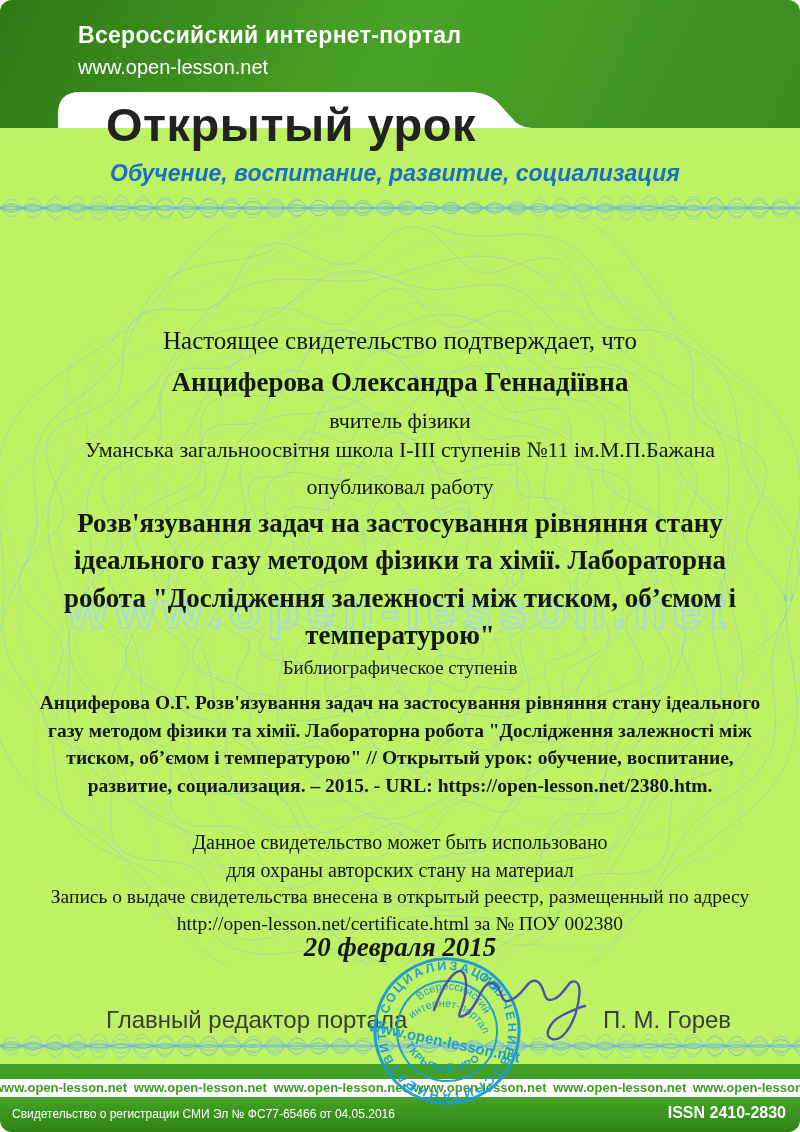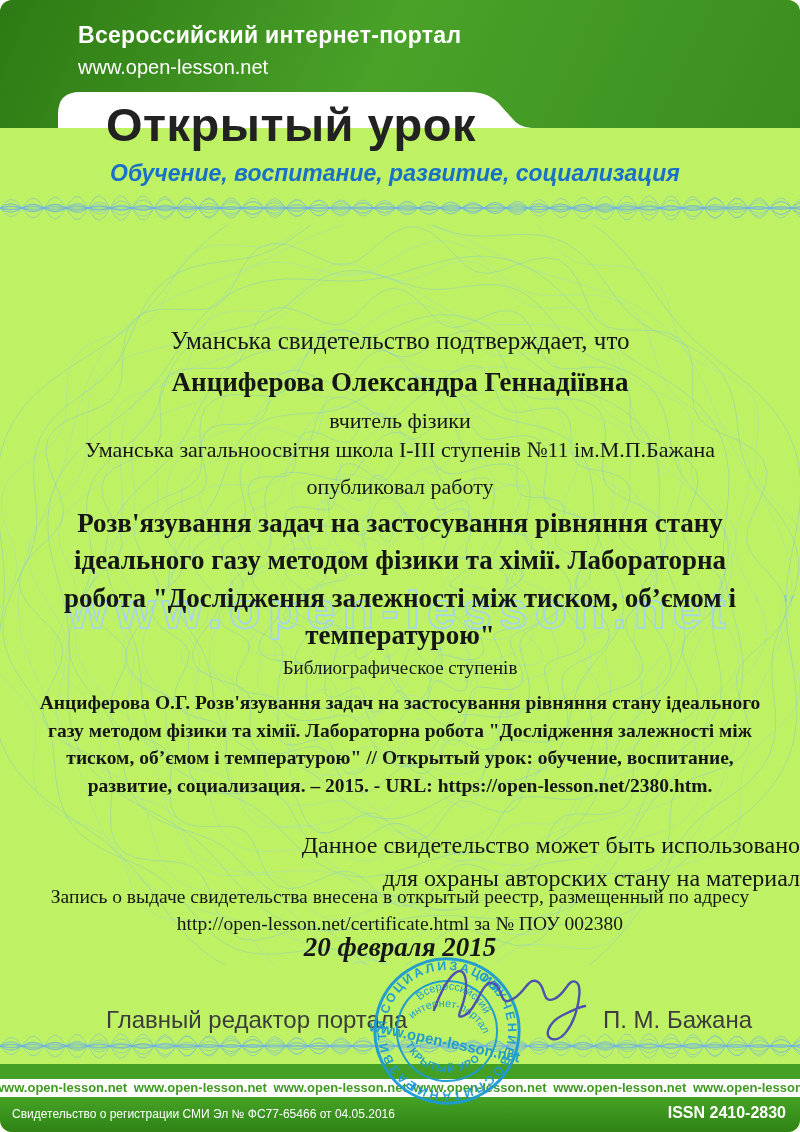--- a/index.html
+++ b/index.html
@@ -27,21 +27,21 @@
   
   .cert-title{top:243px;font-size:57px;font-weight:bold;line-height:1;z-index:2;}
   .intro{top:327px;font-size:25px;z-index:2;}
   .name{top:367px;font-size:27px;font-weight:bold;z-index:2;}
   .position{top:408px;font-size:22px;z-index:2;}
   .school{top:437px;font-size:22px;z-index:2;}
   .published{top:474px;font-size:22px;z-index:2;}
   .work-title{top:505px;font-size:27px;font-weight:bold;line-height:1.38;padding:0 46px;box-sizing:border-box;z-index:2;}
   .biblio-label{top:657px;font-size:19px;z-index:2;}
   .biblio{top:689px;font-size:19.5px;font-weight:bold;line-height:1.42;padding:0 34px;box-sizing:border-box;z-index:2;}
-  .note1{top:829px;font-size:24px;line-height:1.38;z-index:2;text-align:right;}
+  .note1{top:829px;font-size:20px;line-height:1.38;z-index:2;}
   .note2{top:884px;font-size:19.5px;line-height:1.38;z-index:2;}
   .date{top:932px;font-size:27px;font-style:italic;font-weight:600;z-index:2;}
 
   
   .editor-label{position:absolute;left:106px;top:1006px;font-size:24px;color:#3c3c3c;z-index:2;}
   .editor-name{position:absolute;left:603px;top:1006px;font-size:24px;color:#3c3c3c;z-index:2;}
   .stamp{position:absolute;left:362px;top:946px;width:170px;height:170px;z-index:5;opacity:.95;}
   .sig{position:absolute;left:428px;top:952px;width:160px;height:100px;z-index:6;}
 
   
@@ -132,40 +132,40 @@
       <path d="M0.0,18.0L5.0,21.1L10.0,22.5L15.0,21.7L20.0,19.2L25.0,16.3L30.0,14.4L35.0,14.4L40.0,16.0L45.0,18.5L50.0,20.5L55.0,21.1L60.0,20.2L65.0,18.4L70.0,16.6L75.0,15.6L80.0,15.9L85.0,17.1L90.0,18.6L95.0,19.6L100.0,19.7L105.0,19.1L110.0,18.0L115.0,17.1L120.0,16.7L125.0,17.0L130.0,17.7L135.0,18.4L140.0,18.8L145.0,18.8L150.0,18.4L155.0,17.9L160.0,17.5L165.0,17.3L170.0,17.5L175.0,17.9L180.0,18.3L185.0,18.6L190.0,18.6L195.0,18.3L200.0,17.8L205.0,17.4L210.0,17.2L215.0,17.4L220.0,18.0L225.0,18.7L230.0,19.1L235.0,19.0L240.0,18.4L245.0,17.4L250.0,16.6L255.0,16.4L260.0,17.0L265.0,18.3L270.0,19.6L275.0,20.2L280.0,19.8L285.0,18.4L290.0,16.6L295.0,15.3L300.0,15.3L305.0,16.7L310.0,18.9L315.0,20.9L320.0,21.6L325.0,20.5L330.0,18.0L335.0,15.3L340.0,13.8L345.0,14.3L350.0,16.7L355.0,20.0L360.0,22.4L365.0,22.8L370.0,20.8L375.0,17.3L380.0,13.9L385.0,12.5L390.0,13.8L395.0,17.2L400.0,21.1L405.0,23.6L410.0,23.4L415.0,20.5L420.0,16.3L425.0,12.9L430.0,11.9L435.0,14.0L440.0,18.0L445.0,22.1L450.0,24.1L455.0,23.2L460.0,19.7L465.0,15.5L470.0,12.5L475.0,12.2L480.0,14.8L485.0,18.8L490.0,22.4L495.0,23.8L500.0,22.3L505.0,18.8L510.0,15.0L515.0,12.9L520.0,13.2L525.0,15.9L530.0,19.4L535.0,22.1L540.0,22.6L545.0,21.0L550.0,18.0L555.0,15.2L560.0,14.0L565.0,14.7L570.0,16.9L575.0,19.5L580.0,21.1L585.0,21.1L590.0,19.7L595.0,17.6L600.0,15.9L605.0,15.4L610.0,16.1L615.0,17.7L620.0,19.2L625.0,19.9L630.0,19.7L635.0,18.7L640.0,17.5L645.0,16.8L650.0,16.6L655.0,17.2L660.0,18.0L665.0,18.7L670.0,19.0L675.0,18.8L680.0,18.2L685.0,17.7L690.0,17.3L695.0,17.3L700.0,17.6L705.0,18.1L710.0,18.5L715.0,18.6L720.0,18.5L725.0,18.1L730.0,17.6L735.0,17.3L740.0,17.3L745.0,17.7L750.0,18.2L755.0,18.8L760.0,19.0L765.0,18.7L770.0,18.0L775.0,17.1L780.0,16.6L785.0,16.7L790.0,17.5L795.0,18.7L800.0,19.8" fill="none" stroke="rgba(110,175,232,0.6)" stroke-width="0.8"></path>
       <path d="M0.0,18.0L5.0,14.9L10.0,13.5L15.0,14.3L20.0,16.8L25.0,19.7L30.0,21.6L35.0,21.6L40.0,20.0L45.0,17.5L50.0,15.5L55.0,14.9L60.0,15.8L65.0,17.6L70.0,19.4L75.0,20.4L80.0,20.1L85.0,18.9L90.0,17.4L95.0,16.4L100.0,16.3L105.0,16.9L110.0,18.0L115.0,18.9L120.0,19.3L125.0,19.0L130.0,18.3L135.0,17.6L140.0,17.2L145.0,17.2L150.0,17.6L155.0,18.1L160.0,18.5L165.0,18.7L170.0,18.5L175.0,18.1L180.0,17.7L185.0,17.4L190.0,17.4L195.0,17.7L200.0,18.2L205.0,18.6L210.0,18.8L215.0,18.6L220.0,18.0L225.0,17.3L230.0,16.9L235.0,17.0L240.0,17.6L245.0,18.6L250.0,19.4L255.0,19.6L260.0,19.0L265.0,17.7L270.0,16.4L275.0,15.8L280.0,16.2L285.0,17.6L290.0,19.4L295.0,20.7L300.0,20.7L305.0,19.3L310.0,17.1L315.0,15.1L320.0,14.4L325.0,15.5L330.0,18.0L335.0,20.7L340.0,22.2L345.0,21.7L350.0,19.3L355.0,16.0L360.0,13.6L365.0,13.2L370.0,15.2L375.0,18.7L380.0,22.1L385.0,23.5L390.0,22.2L395.0,18.8L400.0,14.9L405.0,12.4L410.0,12.6L415.0,15.5L420.0,19.7L425.0,23.1L430.0,24.1L435.0,22.0L440.0,18.0L445.0,13.9L450.0,11.9L455.0,12.8L460.0,16.3L465.0,20.5L470.0,23.5L475.0,23.8L480.0,21.2L485.0,17.2L490.0,13.6L495.0,12.2L500.0,13.7L505.0,17.2L510.0,21.0L515.0,23.1L520.0,22.8L525.0,20.1L530.0,16.6L535.0,13.9L540.0,13.4L545.0,15.0L550.0,18.0L555.0,20.8L560.0,22.0L565.0,21.3L570.0,19.1L575.0,16.5L580.0,14.9L585.0,14.9L590.0,16.3L595.0,18.4L600.0,20.1L605.0,20.6L610.0,19.9L615.0,18.3L620.0,16.8L625.0,16.1L630.0,16.3L635.0,17.3L640.0,18.5L645.0,19.2L650.0,19.4L655.0,18.8L660.0,18.0L665.0,17.3L670.0,17.0L675.0,17.2L680.0,17.8L685.0,18.3L690.0,18.7L695.0,18.7L700.0,18.4L705.0,17.9L710.0,17.5L715.0,17.4L720.0,17.5L725.0,17.9L730.0,18.4L735.0,18.7L740.0,18.7L745.0,18.3L750.0,17.8L755.0,17.2L760.0,17.0L765.0,17.3L770.0,18.0L775.0,18.9L780.0,19.4L785.0,19.3L790.0,18.5L795.0,17.3L800.0,16.2" fill="none" stroke="rgba(110,175,232,0.6)" stroke-width="0.8"></path>
       <path d="M0.0,18.0L5.0,19.2L10.0,19.7L15.0,19.3L20.0,18.4L25.0,17.5L30.0,16.9L35.0,16.9L40.0,17.4L45.0,18.1L50.0,18.7L55.0,18.9L60.0,18.6L65.0,18.1L70.0,17.6L75.0,17.2L80.0,17.2L85.0,17.6L90.0,18.3L95.0,18.8L100.0,19.1L105.0,18.8L110.0,18.0L115.0,17.1L120.0,16.5L125.0,16.6L130.0,17.5L135.0,18.8L140.0,19.9L145.0,20.1L150.0,19.3L155.0,17.6L160.0,15.9L165.0,15.0L170.0,15.6L175.0,17.5L180.0,19.9L185.0,21.6L190.0,21.7L195.0,19.8L200.0,16.7L205.0,14.1L210.0,13.2L215.0,14.7L220.0,18.0L225.0,21.6L230.0,23.7L235.0,23.0L240.0,19.7L245.0,15.4L250.0,12.0L255.0,11.5L260.0,14.3L265.0,19.0L270.0,23.5L275.0,25.4L280.0,23.7L285.0,19.1L290.0,13.8L295.0,10.4L300.0,10.8L305.0,14.7L310.0,20.3L315.0,24.9L320.0,26.1L325.0,23.4L330.0,18.0L335.0,12.6L340.0,9.8L345.0,11.0L350.0,15.7L355.0,21.4L360.0,25.4L365.0,25.8L370.0,22.3L375.0,16.9L380.0,12.1L385.0,10.3L390.0,12.3L395.0,16.9L400.0,21.9L405.0,24.8L410.0,24.3L415.0,20.8L420.0,16.1L425.0,12.6L430.0,11.8L435.0,14.0L440.0,18.0L445.0,21.7L450.0,23.4L455.0,22.4L460.0,19.4L465.0,16.0L470.0,13.9L475.0,13.8L480.0,15.8L485.0,18.6L490.0,20.8L495.0,21.5L500.0,20.5L505.0,18.4L510.0,16.5L515.0,15.4L520.0,15.7L525.0,17.0L530.0,18.6L535.0,19.7L540.0,19.8L545.0,19.1L550.0,18.0L555.0,17.1L560.0,16.7L565.0,17.0L570.0,17.7L575.0,18.4L580.0,18.9L585.0,18.9L590.0,18.5L595.0,17.9L600.0,17.4L605.0,17.2L610.0,17.4L615.0,17.9L620.0,18.5L625.0,18.9L630.0,18.9L635.0,18.5L640.0,17.7L645.0,16.9L650.0,16.6L655.0,17.0L660.0,18.0L665.0,19.2L670.0,19.9L675.0,19.8L680.0,18.6L685.0,17.0L690.0,15.6L695.0,15.3L700.0,16.4L705.0,18.5L710.0,20.6L715.0,21.6L720.0,20.9L725.0,18.6L730.0,15.7L735.0,13.7L740.0,13.7L745.0,16.0L750.0,19.5L755.0,22.5L760.0,23.5L765.0,21.8L770.0,18.0L775.0,13.9L780.0,11.7L785.0,12.5L790.0,16.1L795.0,20.9L800.0,24.5" fill="none" stroke="rgba(110,175,232,0.6)" stroke-width="0.8"></path>
       <path d="M0.0,18.0L5.0,16.8L10.0,16.3L15.0,16.7L20.0,17.6L25.0,18.5L30.0,19.1L35.0,19.1L40.0,18.6L45.0,17.9L50.0,17.3L55.0,17.1L60.0,17.4L65.0,17.9L70.0,18.4L75.0,18.8L80.0,18.8L85.0,18.4L90.0,17.7L95.0,17.2L100.0,16.9L105.0,17.2L110.0,18.0L115.0,18.9L120.0,19.5L125.0,19.4L130.0,18.5L135.0,17.2L140.0,16.1L145.0,15.9L150.0,16.7L155.0,18.4L160.0,20.1L165.0,21.0L170.0,20.4L175.0,18.5L180.0,16.1L185.0,14.4L190.0,14.3L195.0,16.2L200.0,19.3L205.0,21.9L210.0,22.8L215.0,21.3L220.0,18.0L225.0,14.4L230.0,12.3L235.0,13.0L240.0,16.3L245.0,20.6L250.0,24.0L255.0,24.5L260.0,21.7L265.0,17.0L270.0,12.5L275.0,10.6L280.0,12.3L285.0,16.9L290.0,22.2L295.0,25.6L300.0,25.2L305.0,21.3L310.0,15.7L315.0,11.1L320.0,9.9L325.0,12.6L330.0,18.0L335.0,23.4L340.0,26.2L345.0,25.0L350.0,20.3L355.0,14.6L360.0,10.6L365.0,10.2L370.0,13.7L375.0,19.1L380.0,23.9L385.0,25.7L390.0,23.7L395.0,19.1L400.0,14.1L405.0,11.2L410.0,11.7L415.0,15.2L420.0,19.9L425.0,23.4L430.0,24.2L435.0,22.0L440.0,18.0L445.0,14.3L450.0,12.6L455.0,13.6L460.0,16.6L465.0,20.0L470.0,22.1L475.0,22.2L480.0,20.2L485.0,17.4L490.0,15.2L495.0,14.5L500.0,15.5L505.0,17.6L510.0,19.5L515.0,20.6L520.0,20.3L525.0,19.0L530.0,17.4L535.0,16.3L540.0,16.2L545.0,16.9L550.0,18.0L555.0,18.9L560.0,19.3L565.0,19.0L570.0,18.3L575.0,17.6L580.0,17.1L585.0,17.1L590.0,17.5L595.0,18.1L600.0,18.6L605.0,18.8L610.0,18.6L615.0,18.1L620.0,17.5L625.0,17.1L630.0,17.1L635.0,17.5L640.0,18.3L645.0,19.1L650.0,19.4L655.0,19.0L660.0,18.0L665.0,16.8L670.0,16.1L675.0,16.2L680.0,17.4L685.0,19.0L690.0,20.4L695.0,20.7L700.0,19.6L705.0,17.5L710.0,15.4L715.0,14.4L720.0,15.1L725.0,17.4L730.0,20.3L735.0,22.3L740.0,22.3L745.0,20.0L750.0,16.5L755.0,13.5L760.0,12.5L765.0,14.2L770.0,18.0L775.0,22.1L780.0,24.3L785.0,23.5L790.0,19.9L795.0,15.1L800.0,11.5" fill="none" stroke="rgba(110,175,232,0.6)" stroke-width="0.8"></path>
       <path d="M0.0,18.0L5.0,19.1L10.0,19.9L15.0,19.7L20.0,18.6L25.0,17.0L30.0,15.6L35.0,15.3L40.0,16.4L45.0,18.5L50.0,20.6L55.0,21.7L60.0,21.0L65.0,18.6L70.0,15.6L75.0,13.4L80.0,13.4L85.0,15.8L90.0,19.6L95.0,22.9L100.0,24.1L105.0,22.2L110.0,18.0L115.0,13.4L120.0,10.8L125.0,11.7L130.0,15.8L135.0,21.3L140.0,25.5L145.0,26.1L150.0,22.7L155.0,16.7L160.0,11.1L165.0,8.7L170.0,10.9L175.0,16.6L180.0,23.3L185.0,27.5L190.0,27.1L195.0,22.2L200.0,15.1L205.0,9.4L210.0,7.8L215.0,11.2L220.0,18.0L225.0,24.8L230.0,28.3L235.0,26.7L240.0,20.9L245.0,13.7L250.0,8.7L255.0,8.3L260.0,12.6L265.0,19.4L270.0,25.4L275.0,27.6L280.0,25.2L285.0,19.3L290.0,13.1L295.0,9.4L300.0,10.1L305.0,14.5L310.0,20.3L315.0,24.8L320.0,25.7L325.0,22.9L330.0,18.0L335.0,13.4L340.0,11.3L345.0,12.5L350.0,16.2L355.0,20.5L360.0,23.2L365.0,23.2L370.0,20.8L375.0,17.3L380.0,14.5L385.0,13.7L390.0,14.9L395.0,17.5L400.0,19.9L405.0,21.2L410.0,20.8L415.0,19.2L420.0,17.3L425.0,15.9L430.0,15.8L435.0,16.6L440.0,18.0L445.0,19.1L450.0,19.6L455.0,19.3L460.0,18.4L465.0,17.5L470.0,16.9L475.0,16.9L480.0,17.4L485.0,18.2L490.0,18.8L495.0,19.0L500.0,18.8L505.0,18.2L510.0,17.4L515.0,16.8L520.0,16.8L525.0,17.4L530.0,18.4L535.0,19.4L540.0,19.7L545.0,19.2L550.0,18.0L555.0,16.5L560.0,15.6L565.0,15.8L570.0,17.2L575.0,19.3L580.0,21.0L585.0,21.4L590.0,20.0L595.0,17.4L600.0,14.7L605.0,13.4L610.0,14.3L615.0,17.3L620.0,20.9L625.0,23.4L630.0,23.4L635.0,20.6L640.0,16.2L645.0,12.3L650.0,11.1L655.0,13.2L660.0,18.0L665.0,23.1L670.0,25.9L675.0,25.0L680.0,20.4L685.0,14.4L690.0,9.9L695.0,9.3L700.0,13.0L705.0,19.3L710.0,25.3L715.0,27.8L720.0,25.5L725.0,19.4L730.0,12.5L735.0,8.2L740.0,8.7L745.0,13.7L750.0,20.9L755.0,26.7L760.0,28.3L765.0,24.8L770.0,18.0L775.0,11.2L780.0,7.8L785.0,9.4L790.0,15.2L795.0,22.2L800.0,27.0" fill="none" stroke="rgba(110,175,232,0.6)" stroke-width="0.8"></path>
       <path d="M0.0,18.0L5.0,16.9L10.0,16.1L15.0,16.3L20.0,17.4L25.0,19.0L30.0,20.4L35.0,20.7L40.0,19.6L45.0,17.5L50.0,15.4L55.0,14.3L60.0,15.0L65.0,17.4L70.0,20.4L75.0,22.6L80.0,22.6L85.0,20.2L90.0,16.4L95.0,13.1L100.0,11.9L105.0,13.8L110.0,18.0L115.0,22.6L120.0,25.2L125.0,24.3L130.0,20.2L135.0,14.7L140.0,10.5L145.0,9.9L150.0,13.3L155.0,19.3L160.0,24.9L165.0,27.3L170.0,25.1L175.0,19.4L180.0,12.7L185.0,8.5L190.0,8.9L195.0,13.8L200.0,20.9L205.0,26.6L210.0,28.2L215.0,24.8L220.0,18.0L225.0,11.2L230.0,7.7L235.0,9.3L240.0,15.1L245.0,22.3L250.0,27.3L255.0,27.7L260.0,23.4L265.0,16.6L270.0,10.6L275.0,8.4L280.0,10.8L285.0,16.7L290.0,22.9L295.0,26.6L300.0,25.9L305.0,21.5L310.0,15.7L315.0,11.2L320.0,10.3L325.0,13.1L330.0,18.0L335.0,22.6L340.0,24.7L345.0,23.5L350.0,19.8L355.0,15.5L360.0,12.8L365.0,12.8L370.0,15.2L375.0,18.7L380.0,21.5L385.0,22.3L390.0,21.1L395.0,18.5L400.0,16.1L405.0,14.8L410.0,15.2L415.0,16.8L420.0,18.7L425.0,20.1L430.0,20.2L435.0,19.4L440.0,18.0L445.0,16.9L450.0,16.4L455.0,16.7L460.0,17.6L465.0,18.5L470.0,19.1L475.0,19.1L480.0,18.6L485.0,17.8L490.0,17.2L495.0,17.0L500.0,17.2L505.0,17.8L510.0,18.6L515.0,19.2L520.0,19.2L525.0,18.6L530.0,17.6L535.0,16.6L540.0,16.3L545.0,16.8L550.0,18.0L555.0,19.5L560.0,20.4L565.0,20.2L570.0,18.8L575.0,16.7L580.0,15.0L585.0,14.6L590.0,16.0L595.0,18.6L600.0,21.3L605.0,22.6L610.0,21.7L615.0,18.7L620.0,15.1L625.0,12.6L630.0,12.6L635.0,15.4L640.0,19.8L645.0,23.7L650.0,24.9L655.0,22.8L660.0,18.0L665.0,12.9L670.0,10.1L675.0,11.0L680.0,15.6L685.0,21.6L690.0,26.1L695.0,26.7L700.0,23.0L705.0,16.7L710.0,10.7L715.0,8.2L720.0,10.5L725.0,16.6L730.0,23.5L735.0,27.8L740.0,27.3L745.0,22.3L750.0,15.1L755.0,9.3L760.0,7.7L765.0,11.2L770.0,18.0L775.0,24.8L780.0,28.2L785.0,26.6L790.0,20.8L795.0,13.8L800.0,9.0" fill="none" stroke="rgba(110,175,232,0.6)" stroke-width="0.8"></path>
       <path d="M0.0,18.0L5.0,23.5L10.0,26.6L15.0,25.6L20.0,20.6L25.0,14.0L30.0,9.0L35.0,8.2L40.0,12.4L45.0,19.5L50.0,26.3L55.0,29.2L60.0,26.6L65.0,19.6L70.0,11.7L75.0,6.6L80.0,7.1L85.0,13.0L90.0,21.5L95.0,28.4L100.0,30.3L105.0,26.2L110.0,18.0L115.0,9.8L120.0,5.6L125.0,7.5L130.0,14.5L135.0,23.1L140.0,29.2L145.0,29.7L150.0,24.5L155.0,16.3L160.0,9.1L165.0,6.4L170.0,9.4L175.0,16.4L180.0,23.9L185.0,28.3L190.0,27.5L195.0,22.2L200.0,15.2L205.0,9.9L210.0,8.8L215.0,12.1L220.0,18.0L225.0,23.5L230.0,26.0L235.0,24.5L240.0,20.1L245.0,15.0L250.0,11.8L255.0,11.8L260.0,14.7L265.0,18.8L270.0,22.1L275.0,23.2L280.0,21.7L285.0,18.6L290.0,15.7L295.0,14.2L300.0,14.7L305.0,16.6L310.0,18.9L315.0,20.5L320.0,20.7L325.0,19.6L330.0,18.0L335.0,16.6L340.0,16.1L345.0,16.5L350.0,17.5L355.0,18.6L360.0,19.3L365.0,19.3L370.0,18.7L375.0,17.8L380.0,17.1L385.0,16.7L390.0,17.0L395.0,17.8L400.0,18.7L405.0,19.4L410.0,19.4L415.0,18.7L420.0,17.5L425.0,16.4L430.0,15.9L435.0,16.5L440.0,18.0L445.0,19.8L450.0,20.9L455.0,20.7L460.0,19.0L465.0,16.5L470.0,14.4L475.0,13.9L480.0,15.5L485.0,18.7L490.0,21.9L495.0,23.5L500.0,22.4L505.0,18.9L510.0,14.5L515.0,11.4L520.0,11.5L525.0,14.9L530.0,20.2L535.0,24.9L540.0,26.4L545.0,23.7L550.0,18.0L555.0,11.9L560.0,8.4L565.0,9.6L570.0,15.1L575.0,22.4L580.0,27.8L585.0,28.5L590.0,24.1L595.0,16.4L600.0,9.2L605.0,6.2L610.0,9.0L615.0,16.3L620.0,24.6L625.0,29.8L630.0,29.2L635.0,23.2L640.0,14.5L645.0,7.5L650.0,5.6L655.0,9.8L660.0,18.0L665.0,26.1L670.0,30.2L675.0,28.3L680.0,21.4L685.0,13.0L690.0,7.2L695.0,6.8L700.0,11.8L705.0,19.6L710.0,26.4L715.0,28.9L720.0,26.1L725.0,19.5L730.0,12.5L735.0,8.5L740.0,9.3L745.0,14.1L750.0,20.5L755.0,25.3L760.0,26.3L765.0,23.3L770.0,18.0L775.0,13.2L780.0,11.0L785.0,12.3L790.0,16.2L795.0,20.5L800.0,23.2" fill="none" stroke="rgba(110,175,232,0.6)" stroke-width="0.8"></path>
       <path d="M0.0,18.0L5.0,12.5L10.0,9.4L15.0,10.4L20.0,15.4L25.0,22.0L30.0,27.0L35.0,27.8L40.0,23.6L45.0,16.5L50.0,9.7L55.0,6.8L60.0,9.4L65.0,16.4L70.0,24.3L75.0,29.4L80.0,28.9L85.0,23.0L90.0,14.5L95.0,7.6L100.0,5.7L105.0,9.8L110.0,18.0L115.0,26.2L120.0,30.4L125.0,28.5L130.0,21.5L135.0,12.9L140.0,6.8L145.0,6.3L150.0,11.5L155.0,19.7L160.0,26.9L165.0,29.6L170.0,26.6L175.0,19.6L180.0,12.1L185.0,7.7L190.0,8.5L195.0,13.8L200.0,20.8L205.0,26.1L210.0,27.2L215.0,23.9L220.0,18.0L225.0,12.5L230.0,10.0L235.0,11.5L240.0,15.9L245.0,21.0L250.0,24.2L255.0,24.2L260.0,21.3L265.0,17.2L270.0,13.9L275.0,12.8L280.0,14.3L285.0,17.4L290.0,20.3L295.0,21.8L300.0,21.3L305.0,19.4L310.0,17.1L315.0,15.5L320.0,15.3L325.0,16.4L330.0,18.0L335.0,19.4L340.0,19.9L345.0,19.5L350.0,18.5L355.0,17.4L360.0,16.7L365.0,16.7L370.0,17.3L375.0,18.2L380.0,18.9L385.0,19.3L390.0,19.0L395.0,18.2L400.0,17.3L405.0,16.6L410.0,16.6L415.0,17.3L420.0,18.5L425.0,19.6L430.0,20.1L435.0,19.5L440.0,18.0L445.0,16.2L450.0,15.1L455.0,15.3L460.0,17.0L465.0,19.5L470.0,21.6L475.0,22.1L480.0,20.5L485.0,17.3L490.0,14.1L495.0,12.5L500.0,13.6L505.0,17.1L510.0,21.5L515.0,24.6L520.0,24.5L525.0,21.1L530.0,15.8L535.0,11.1L540.0,9.6L545.0,12.3L550.0,18.0L555.0,24.1L560.0,27.6L565.0,26.4L570.0,20.9L575.0,13.6L580.0,8.2L585.0,7.5L590.0,11.9L595.0,19.6L600.0,26.8L605.0,29.8L610.0,27.0L615.0,19.7L620.0,11.4L625.0,6.2L630.0,6.8L635.0,12.8L640.0,21.5L645.0,28.5L650.0,30.4L655.0,26.2L660.0,18.0L665.0,9.9L670.0,5.8L675.0,7.7L680.0,14.6L685.0,23.0L690.0,28.8L695.0,29.2L700.0,24.2L705.0,16.4L710.0,9.6L715.0,7.1L720.0,9.9L725.0,16.5L730.0,23.5L735.0,27.5L740.0,26.7L745.0,21.9L750.0,15.5L755.0,10.7L760.0,9.7L765.0,12.7L770.0,18.0L775.0,22.8L780.0,25.0L785.0,23.7L790.0,19.8L795.0,15.5L800.0,12.8" fill="none" stroke="rgba(110,175,232,0.6)" stroke-width="0.8"></path>
     </svg>
 
-  <div class="abs ctr intro">Уманська свидетельство подтверждает, что</div>
+  <div class="abs ctr intro">Настоящее свидетельство подтверждает, что</div>
   <div class="abs ctr name">Анциферова Олександра Геннадіївна</div>
   <div class="abs ctr position">вчитель фізики</div>
   <div class="abs ctr school">Уманська загальноосвітня школа I-III ступенів №11 ім.М.П.Бажана</div>
   <div class="abs ctr published">опубликовал работу</div>
   <div class="abs ctr work-title">Розв'язування задач на застосування рівняння стану ідеального газу методом фізики та хімії. Лабораторна робота "Дослідження залежності між тиском, об’ємом і температурою"</div>
   <div class="abs ctr biblio-label">Библиографическое ступенів</div>
   <div class="abs ctr biblio">Анциферова О.Г. Розв'язування задач на застосування рівняння стану ідеального газу методом фізики та хімії. Лабораторна робота "Дослідження залежності між тиском, об’ємом і температурою" // Открытый урок: обучение, воспитание, развитие, социализация. – 2015. - URL: https://open-lesson.net/2380.htm.</div>
   <div class="abs ctr note1">
     <div>Данное свидетельство может быть использовано</div>
     <div>для охраны авторских стану на материал</div>
   </div>
   <div class="abs ctr note2">
     <div>Запись о выдаче свидетельства внесена в открытый реестр, размещенный по адресу</div>
     <div>http://open-lesson.net/certificate.html за № ПОУ 002380</div>
   </div>
   <div class="abs ctr date">20 февраля 2015</div>
 
   <div class="editor-label sans">Главный редактор портала</div>
-  <div class="editor-name sans">П. М. Бажана</div>
+  <div class="editor-name sans">П. М. Горев</div>
 
   <svg class="stamp" viewBox="-85 -85 170 170">
     <g transform="rotate(12)">
       <circle r="72" fill="none" stroke="#1d9ad4" stroke-width="3"></circle>
       <circle r="50" fill="none" stroke="#1d9ad4" stroke-width="2"></circle>
       <path id="ringpath" d="M -61,0 A 61,61 0 1 1 61,0 A 61,61 0 1 1 -61,0" fill="none"></path>
       <path id="arc1" d="M -38,-14 A 40,40 0 0 1 38,-14" fill="none"></path>
       <path id="arc2" d="M -40,2 A 44,44 0 0 1 40,2" fill="none"></path>
       <path id="arc3" d="M -40,18 A 46,46 0 0 0 40,18" fill="none"></path>
       <text font-size="12.5" font-weight="bold" letter-spacing="2.5">

